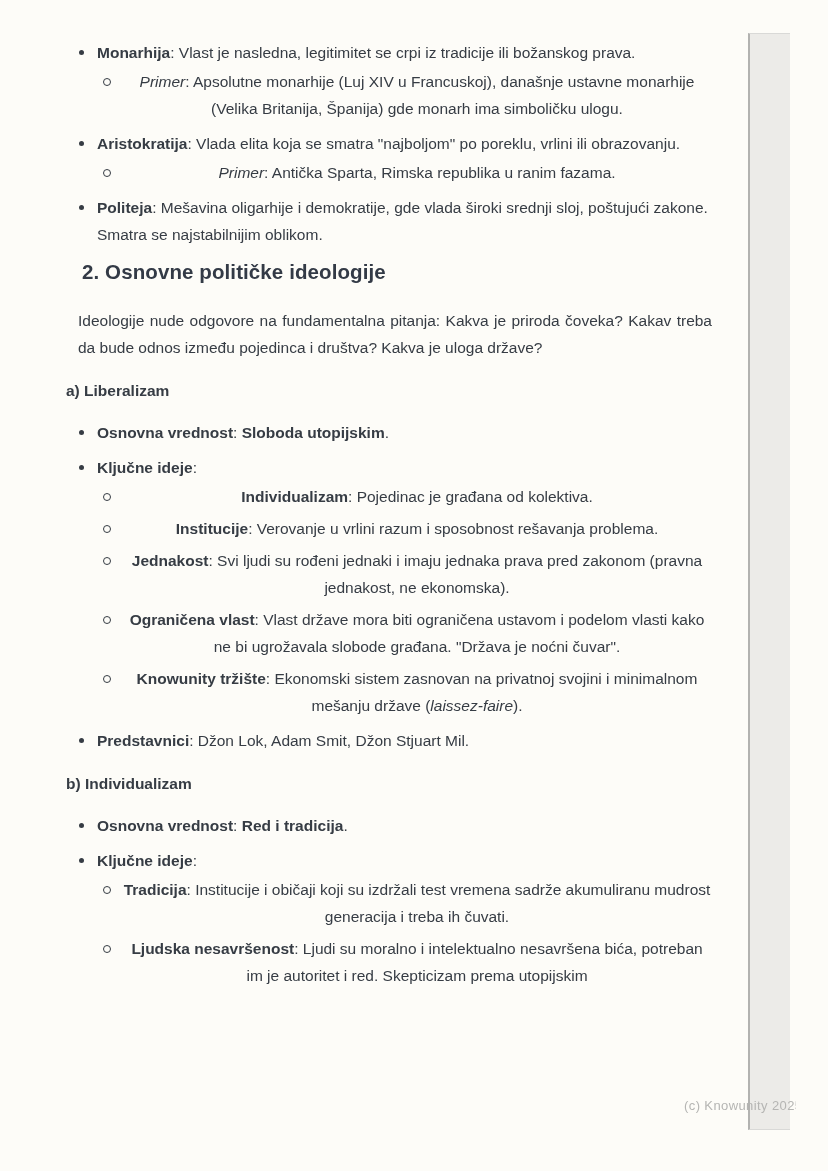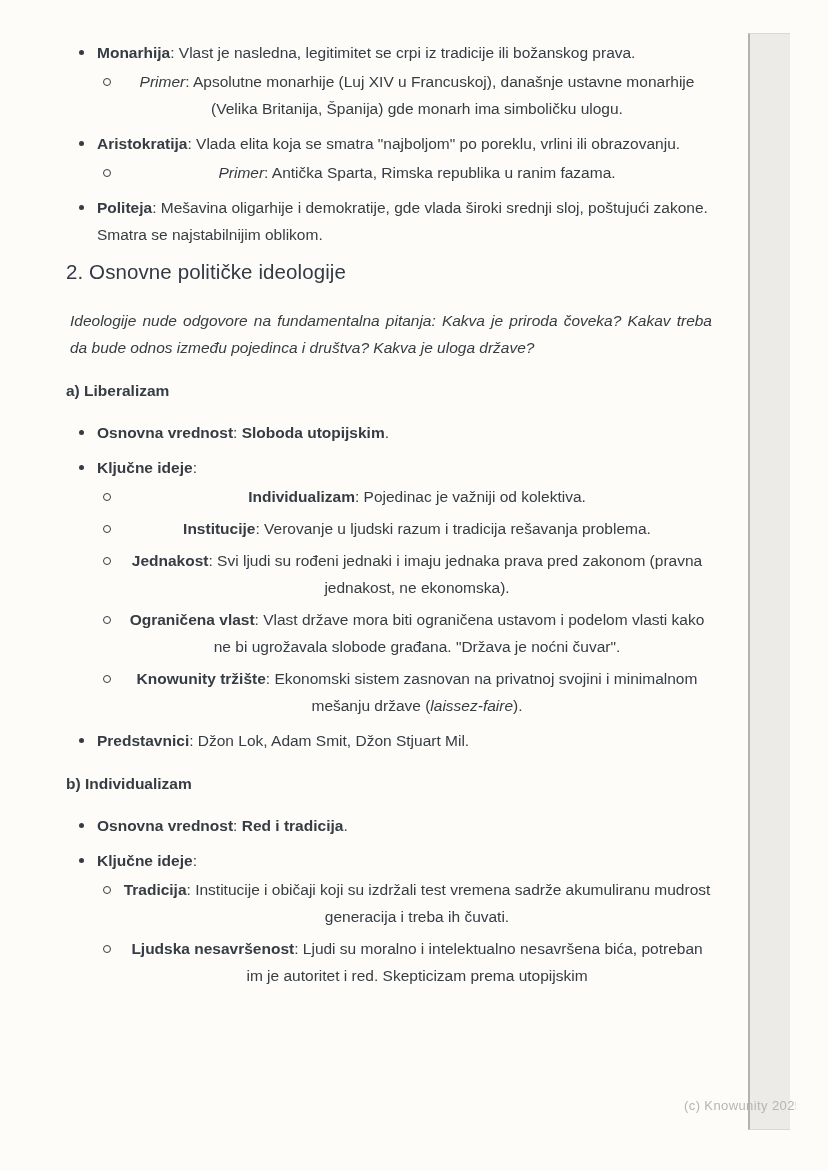--- a/index.html
+++ b/index.html
@@ -19,26 +19,26 @@
     position:absolute;
     left:66px; top:39px;
     width:646px;
     color:var(--text-color, #363c44);
     font-size:15.5px;
     line-height:27px;
   }
   h2.heading {
     font-size:20.5px;
     line-height:28px;
-    font-weight:400;
+    font-weight:700;
     color:var(--heading-color, #333a46);
-    margin:10px 0 21px 0;
+    margin:10px 0 21px 16px;
     letter-spacing:0.1px;
   }
-  .para { margin:0 0 7px 4px;font-style:italic; }
+  .para { margin:0 0 7px 12px; }
   .para.justify { text-align:justify; }
   .label { font-weight:700; margin:16px 0 15px 0; }
   ul { list-style:none; }
   ul.l1 { margin:0 0 2px 0; }
   li.li1 { position:relative; padding-left:31px; margin-bottom:8px; }
   ul.l2 { margin-top:2px; }
   li.li2 { position:relative; padding-left:25px; margin-bottom:5px;text-align:center; }
   li.li2:last-child { margin-bottom:0; }
   .dot {
     position:absolute; left:13px; top:11px;
@@ -87,22 +87,22 @@
             <li class="li2"><span class="circ"></span><span><span class="seg italic">Primer</span><span class="seg">: Antička Sparta, Rimska republika u ranim fazama.</span></span></li>
           </ul></li>
         <li class="li1"><span class="dot"></span><span><span class="seg bold">Politeja</span><span class="seg">: Mešavina oligarhije i demokratije, gde vlada široki srednji sloj, poštujući zakone. Smatra se najstabilnijim oblikom.</span></span></li>
       </ul>
       <h2 class="heading">2. Osnovne političke ideologije</h2>
       <p class="para justify">Ideologije nude odgovore na fundamentalna pitanja: Kakva je priroda čoveka? Kakav treba da bude odnos između pojedinca i društva? Kakva je uloga države?</p>
       <p class="label">a) Liberalizam</p>
       <ul class="l1">
         <li class="li1"><span class="dot"></span><span><span class="seg bold">Osnovna vrednost</span><span class="seg">: </span><span class="seg bold">Sloboda utopijskim</span><span class="seg">.</span></span></li>
         <li class="li1"><span class="dot"></span><span><span class="seg bold">Ključne ideje</span><span class="seg">:</span></span><ul class="l2">
-            <li class="li2"><span class="circ"></span><span><span class="seg bold">Individualizam</span><span class="seg">: Pojedinac je važniji od kolektiva.</span></span></li>
-            <li class="li2"><span class="circ"></span><span><span class="seg bold">Institucije</span><span class="seg">: Verovanje u ljudski razum i tradicija rešavanja problema.</span></span></li>
+            <li class="li2"><span class="circ"></span><span><span class="seg bold">Individualizam</span><span class="seg">: Pojedinac je građana od kolektiva.</span></span></li>
+            <li class="li2"><span class="circ"></span><span><span class="seg bold">Institucije</span><span class="seg">: Verovanje u vrlini razum i sposobnost rešavanja problema.</span></span></li>
             <li class="li2"><span class="circ"></span><span><span class="seg bold">Jednakost</span><span class="seg">: Svi ljudi su rođeni jednaki i imaju jednaka prava pred zakonom (pravna jednakost, ne ekonomska).</span></span></li>
             <li class="li2"><span class="circ"></span><span><span class="seg bold">Ograničena vlast</span><span class="seg">: Vlast države mora biti ograničena ustavom i podelom vlasti kako ne bi ugrožavala slobode građana. "Država je noćni čuvar".</span></span></li>
             <li class="li2"><span class="circ"></span><span><span class="seg bold">Knowunity tržište</span><span class="seg">: Ekonomski sistem zasnovan na privatnoj svojini i minimalnom mešanju države (</span><span class="seg italic">laissez-faire</span><span class="seg">).</span></span></li>
           </ul></li>
         <li class="li1"><span class="dot"></span><span><span class="seg bold">Predstavnici</span><span class="seg">: Džon Lok, Adam Smit, Džon Stjuart Mil.</span></span></li>
       </ul>
       <p class="label">b) Individualizam</p>
       <ul class="l1">
         <li class="li1"><span class="dot"></span><span><span class="seg bold">Osnovna vrednost</span><span class="seg">: </span><span class="seg bold">Red i tradicija</span><span class="seg">.</span></span></li>
         <li class="li1"><span class="dot"></span><span><span class="seg bold">Ključne ideje</span><span class="seg">:</span></span><ul class="l2">

